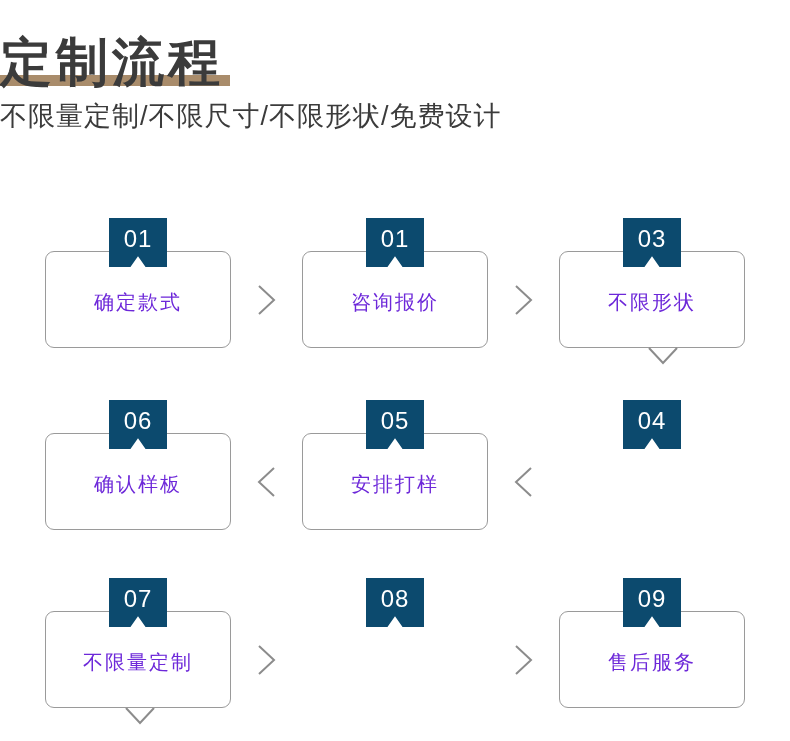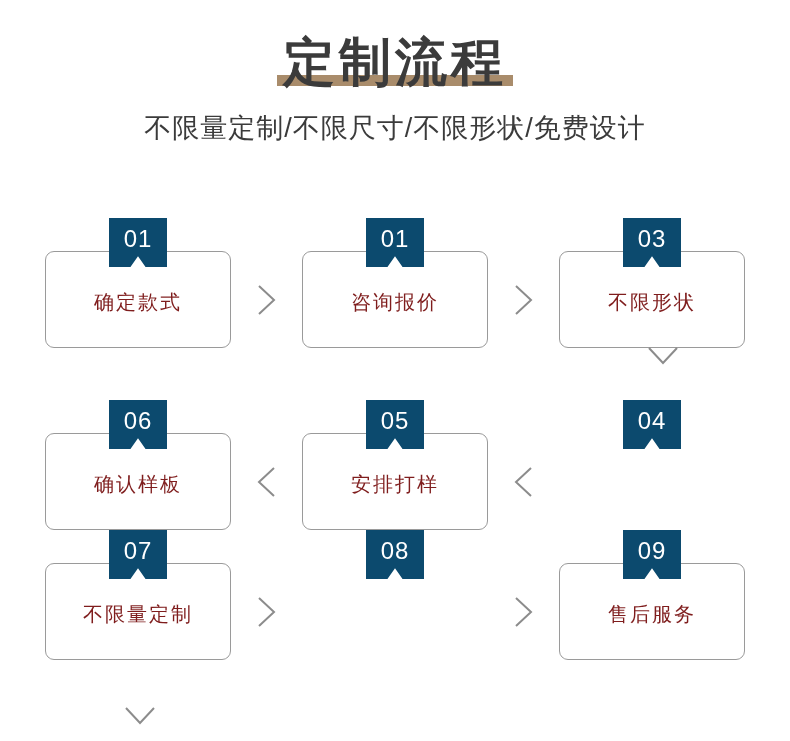--- a/index.html
+++ b/index.html
@@ -11,21 +11,21 @@
     width: 790px;
     height: 741px;
     font-family: "Liberation Sans", sans-serif;
     color: #3a3a3a;
     position: relative;
     overflow: hidden;
   }
 
   
   .header {
-    text-align: center;
+    text-align: left;
     padding-top: 36px;
   }
   .title-wrap {
     display: inline-block;
     position: relative;
   }
   .title {
     font-size: 52px;
     font-weight: bold;
     letter-spacing: 4px;
@@ -38,41 +38,41 @@
   .title-underline {
     position: absolute;
     left: -6px;
     right: -6px;
     bottom: 2px;
     height: 11px;
     background: #a98c6b;
     z-index: 1;
   }
   .subtitle {
-    margin-top: 22px;
+    margin-top: 10px;
     font-size: 27px;
     color: #3b3b3b;
     letter-spacing: 1px;
   }
 
   
   .flow {
     position: absolute;
     left: 45px;
     top: 218px;
     width: 700px;
   }
   .row {
     display: flex;
     align-items: flex-start;
     height: 130px;
     position: relative;
   }
   .row.r2 { margin-top: 52px; }
-  .row.r3 { }
+  .row.r3 { margin-top: 48px; }
 
   .cell {
     width: 186px;
     position: relative;
   }
   .gap {
     flex: 1 1 auto;
     display: flex;
     align-items: center;
     justify-content: center;
@@ -85,21 +85,21 @@
     height: 97px;
     border: 1px solid #9a9a9a;
     border-radius: 9px;
     margin-top: 33px;
     display: flex;
     align-items: center;
     justify-content: center;
   }
   .box-label {
     font-size: 20px;
-    color: #7f1d1d;
+    color: #6d28d9;
     letter-spacing: 2px;
     padding-top: 6px;
   }
 
   
   .tag {
     position: absolute;
     top: 0;
     left: 50%;
     transform: translateX(-50%);

